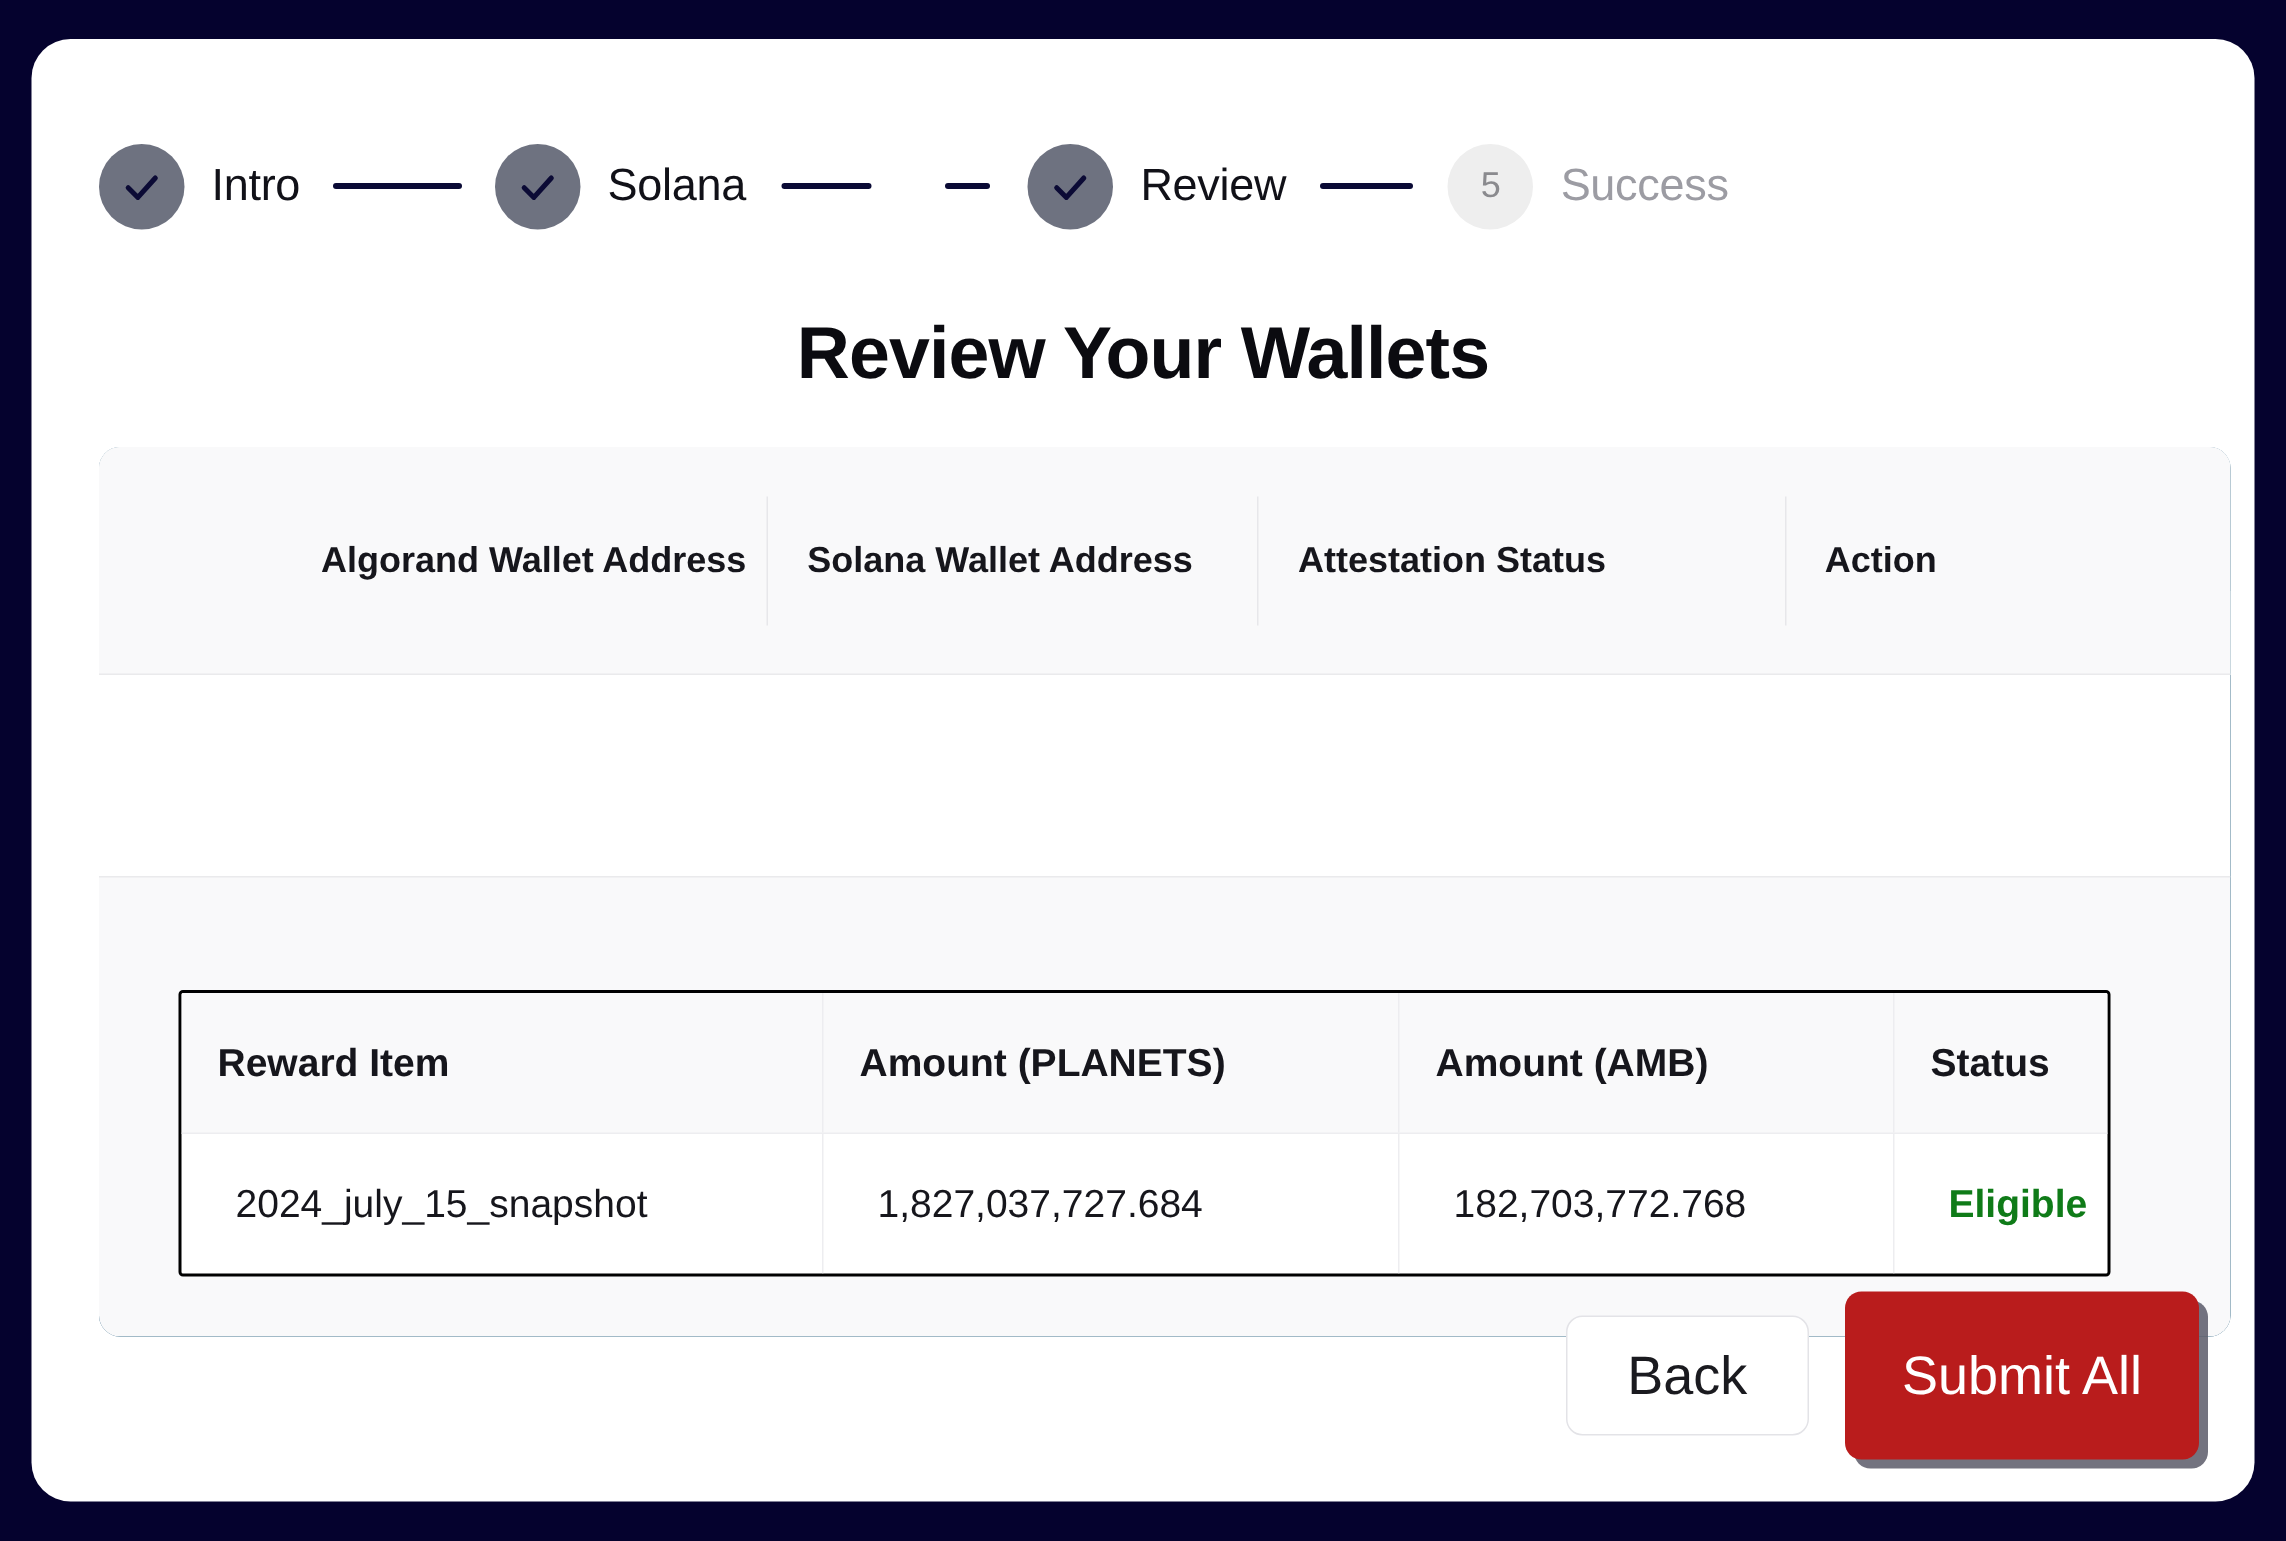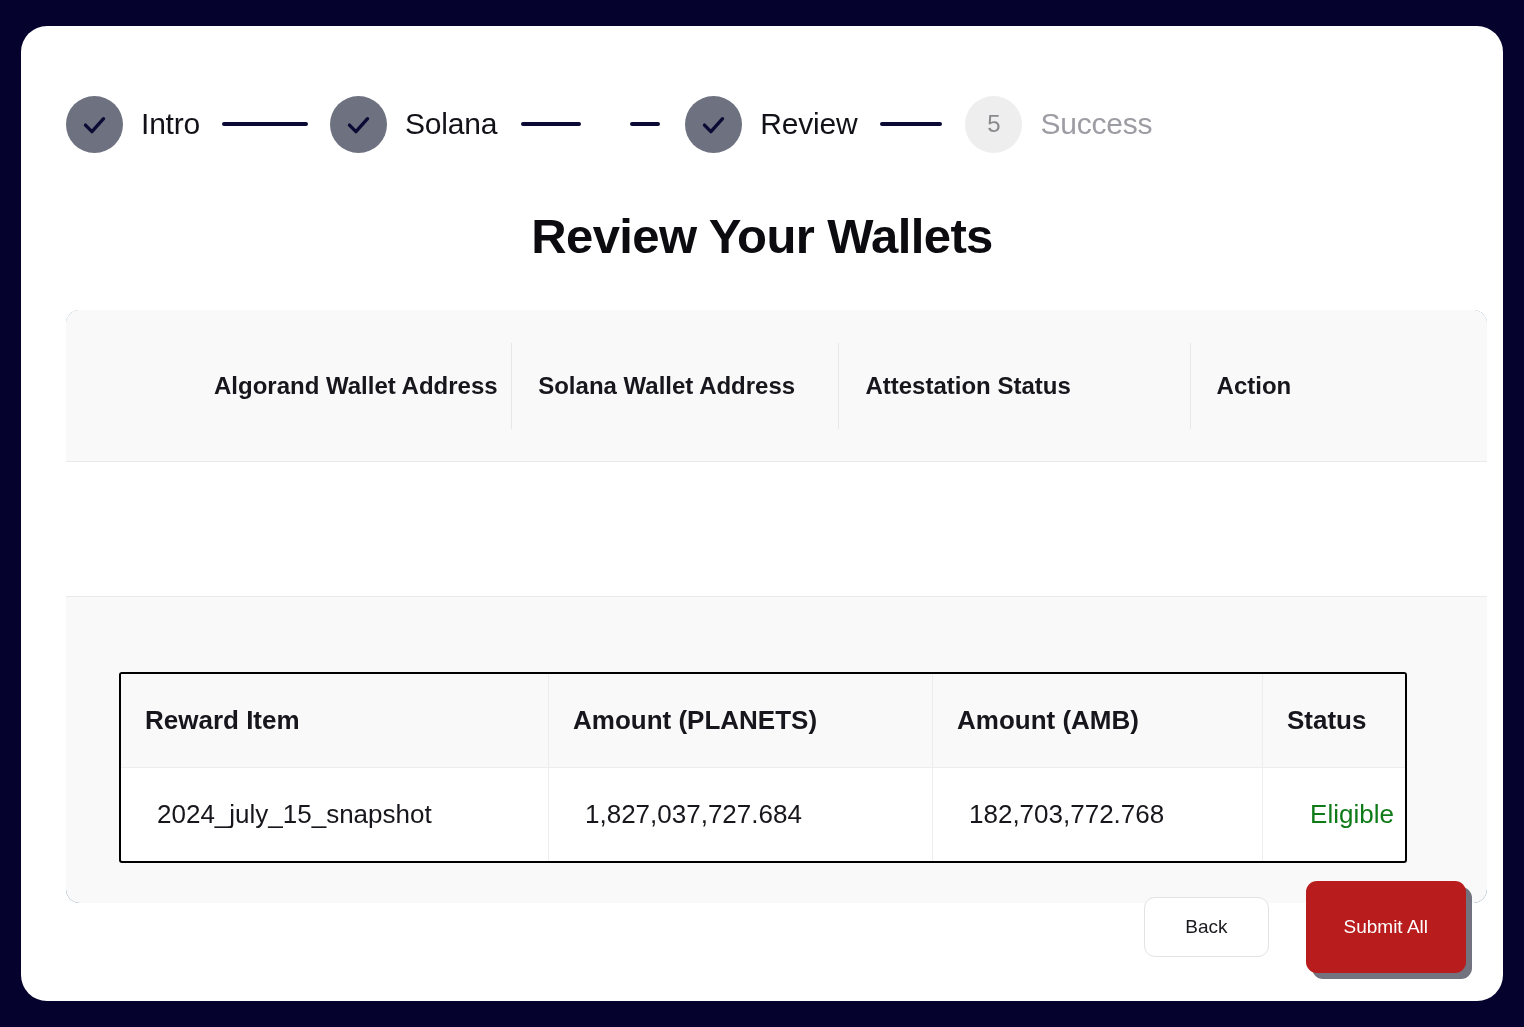--- a/index.html
+++ b/index.html
@@ -91,21 +91,21 @@
     font-size: 49px;
     font-weight: 700;
     color: #0b0b10;
     letter-spacing: -0.6px;
   }
 
   
   .wallet-panel {
     position: absolute;
     left: 45px;
-    top: 284px;
+    top: 272px;
     width: 1421px;
     height: 593px;
     background: #0c4a6e;
     border-radius: 14px;
     overflow: hidden;
   }
 
   .wallet-head {
     position: absolute;
     left: 0; top: 0;
@@ -190,37 +190,36 @@
     padding: 31px 0 31px 36px;
     font-size: 26px;
     color: #16161c;
     line-height: 1.2;
   }
   .rt-head .rt-cell { font-weight: 700; padding-left: 24px; }
   .rt-c0 { width: 428px; border-right: 1px solid #ededf0; }
   .rt-c1 { width: 384px; border-right: 1px solid #ededf0; }
   .rt-c2 { width: 330px; border-right: 1px solid #ededf0; }
   .rt-c3 { width: 142px; }
-  .status-eligible { color: #0f7b18; font-weight: 400; text-align: center; }
+  .status-eligible { color: #0f7b18; font-weight: 700; }
 
   
   .footer {
     position: absolute;
     right: 37px;
     bottom: 28px;
     display: flex;
     align-items: center;
     gap: 24px;
   }
   .btn {
     font-family: "Liberation Sans", sans-serif;
-    font-size: 19px;
+    font-size: 36px;
     border-radius: 11px;
     cursor: pointer;
-    margin-left: 13px;
   }
   .btn-back {
     background: #ffffff;
     color: #1a1a1f;
     border: 1px solid #e3e3e7;
     padding: 18px 40px;
   }
   .btn-submit {
     background: #b91c1c;
     color: #ffffff;

